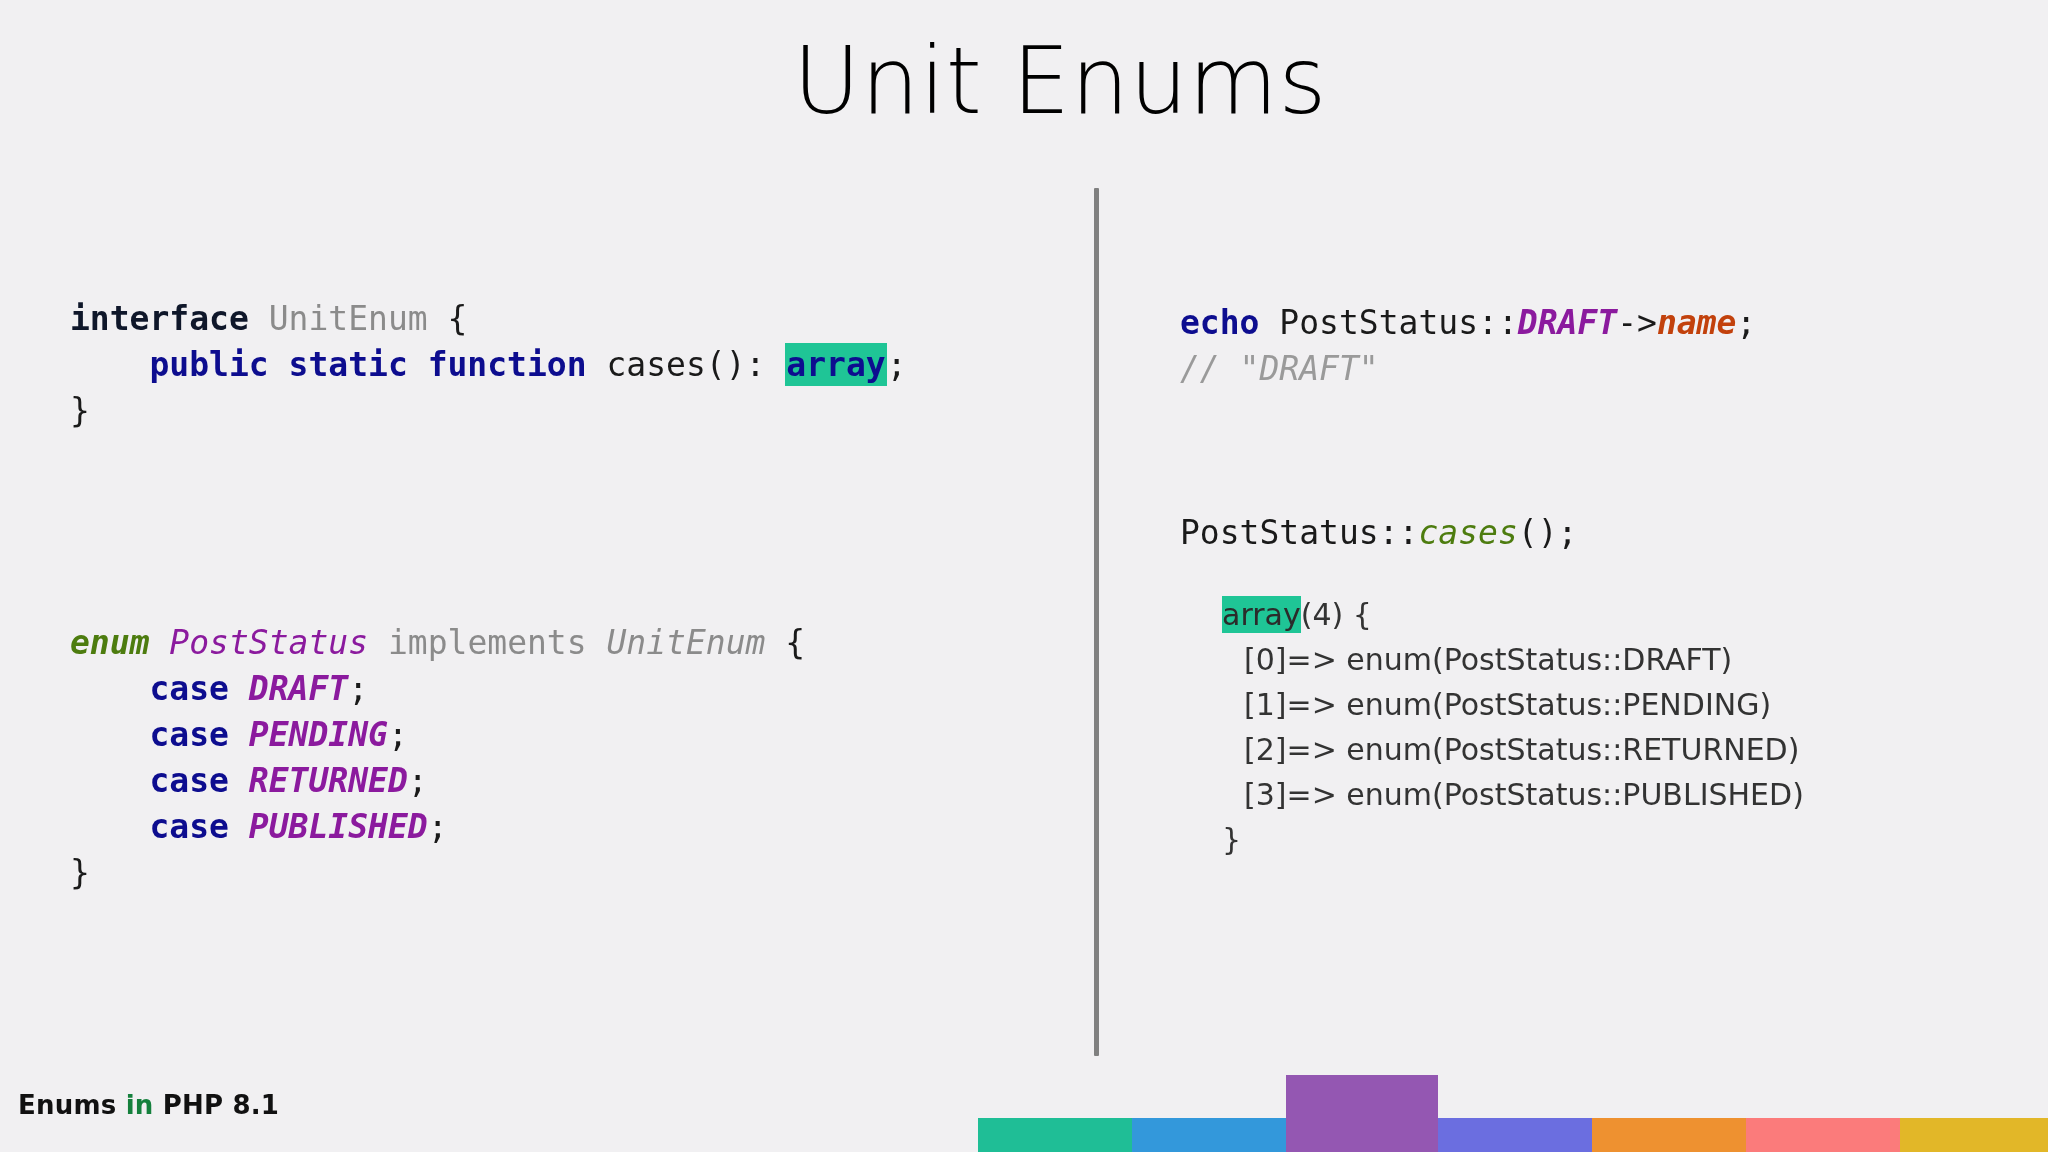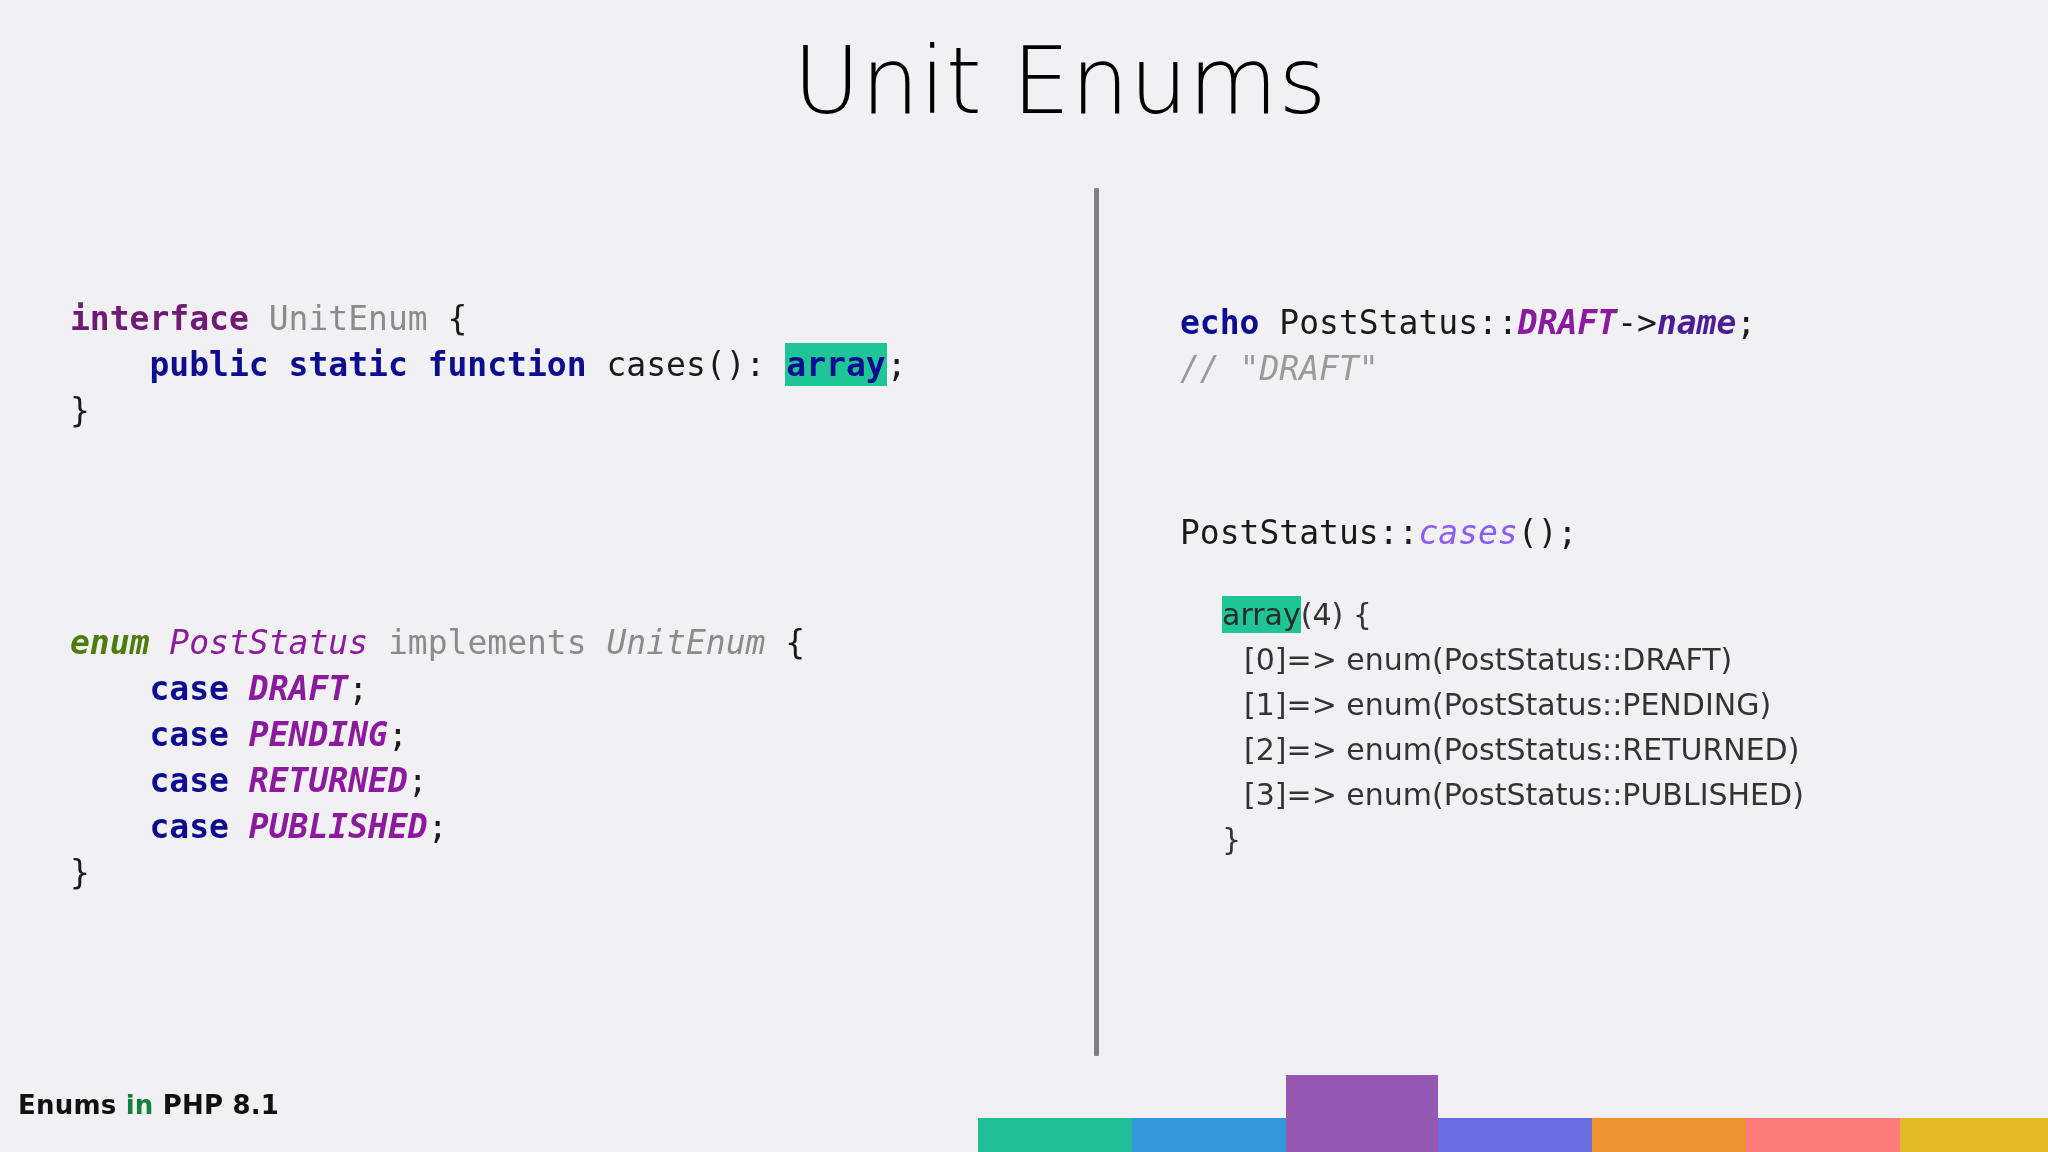--- a/index.html
+++ b/index.html
@@ -81,21 +81,21 @@
     font-size: 33px;
     line-height: 46px;
   }
 
   
   .kw      { color: #0d0d8f; font-weight: bold; }
   .kw-i    { color: #0d0d8f; font-weight: bold; font-style: italic; }
   .type    { color: #8b8b8b; }
   .type-i  { color: #8b8b8b; font-style: italic; }
   .ident   { color: #1a1a1a; }
-  .ident-i { color: #8b5cf6; font-style: italic; }
+  .ident-i { color: #4d7c0f; font-style: italic; }
   .const   { color: #8b1a9e; font-weight: bold; font-style: italic; }
   .cls     { color: #8b1a9e; font-weight: normal; font-style: italic; }
   .punc    { color: #1a1a1a; }
   .comment { color: #9a9a9a; font-style: italic; }
   .hl {
     background: #1fc596;
     color: #0d0d8f;
     font-weight: bold;
     padding: 2px 1px;
   }
@@ -144,32 +144,32 @@
     bottom: 0;
   }
 </style>
 </head>
 <body style="background: rgb(241, 240, 242);">
 
 <div class="slide-title">Unit Enums</div>
 
 <div class="divider" style="background: rgb(128, 128, 128);"></div>
 
-<div class="panel-left code block-interface"><span class="kw" style="color: #701a75;">interface</span> <span class="type" style="color: rgb(139, 139, 139);">UnitEnum</span> <span class="punc">{</span>
+<div class="panel-left code block-interface"><span class="kw" style="color: #0f172a;">interface</span> <span class="type" style="color: rgb(139, 139, 139);">UnitEnum</span> <span class="punc">{</span>
     <span class="kw" style="color: rgb(13, 13, 143); margin-top: 10px;">public static function</span> <span class="ident">cases()</span><span class="punc">: </span><span class="hl" style="background-color: rgb(31, 197, 150);">array</span><span class="punc">;</span>
 <span class="punc">}</span></div>
 
 <div class="code block-enum"><span class="kw-i" style="color: #4d7c0f;">enum</span> <span class="cls" style="color: rgb(139, 26, 158);">PostStatus</span> <span class="type" style="color: rgb(139, 139, 139);">implements</span> <span class="type-i" style="color: rgb(139, 139, 139);">UnitEnum</span> <span class="punc">{</span>
     <span class="kw" style="color: rgb(13, 13, 143);">case</span> <span class="const" style="color: rgb(139, 26, 158);">DRAFT</span><span class="punc">;</span>
     <span class="kw" style="color: rgb(13, 13, 143);">case</span> <span class="const" style="color: rgb(139, 26, 158);">PENDING</span><span class="punc">;</span>
     <span class="kw" style="color: rgb(13, 13, 143);">case</span> <span class="const" style="color: rgb(139, 26, 158); margin-top: 12px;">RETURNED</span><span class="punc">;</span>
     <span class="kw" style="color: rgb(13, 13, 143);">case</span> <span class="const" style="color: rgb(139, 26, 158);">PUBLISHED</span><span class="punc">;</span>
 <span class="punc">}</span></div>
 
-<div class="panel-right-top code"><span class="kw" style="color: rgb(13, 13, 143);">echo</span> <span class="ident">PostStatus::</span><span class="const" style="color: rgb(139, 26, 158);">DRAFT</span><span class="punc">-&gt;</span><span class="const" style="color: #4c1d95;">name</span><span class="punc">;</span>
+<div class="panel-right-top code"><span class="kw" style="color: rgb(13, 13, 143);">echo</span> <span class="ident">PostStatus::</span><span class="const" style="color: rgb(139, 26, 158);">DRAFT</span><span class="punc">-&gt;</span><span class="const" style="color: #c2410c;">name</span><span class="punc">;</span>
 <span class="comment" style="color: rgb(154, 154, 154);">// "DRAFT"</span></div>
 
 <div class="panel-right-cases code"><span class="ident">PostStatus::</span><span class="ident-i">cases</span><span class="punc">();</span></div>
 
 <div class="dump"><span class="hl2" style="background-color: rgb(31, 197, 150);">array</span><span>(4) {</span>
 <span class="dump-indent">[0]=&gt; enum(PostStatus::DRAFT)</span>
 <span class="dump-indent">[1]=&gt; enum(PostStatus::PENDING)</span>
 <span class="dump-indent">[2]=&gt; enum(PostStatus::RETURNED)</span>
 <span class="dump-indent">[3]=&gt; enum(PostStatus::PUBLISHED)</span>
 <span>}</span></div>

